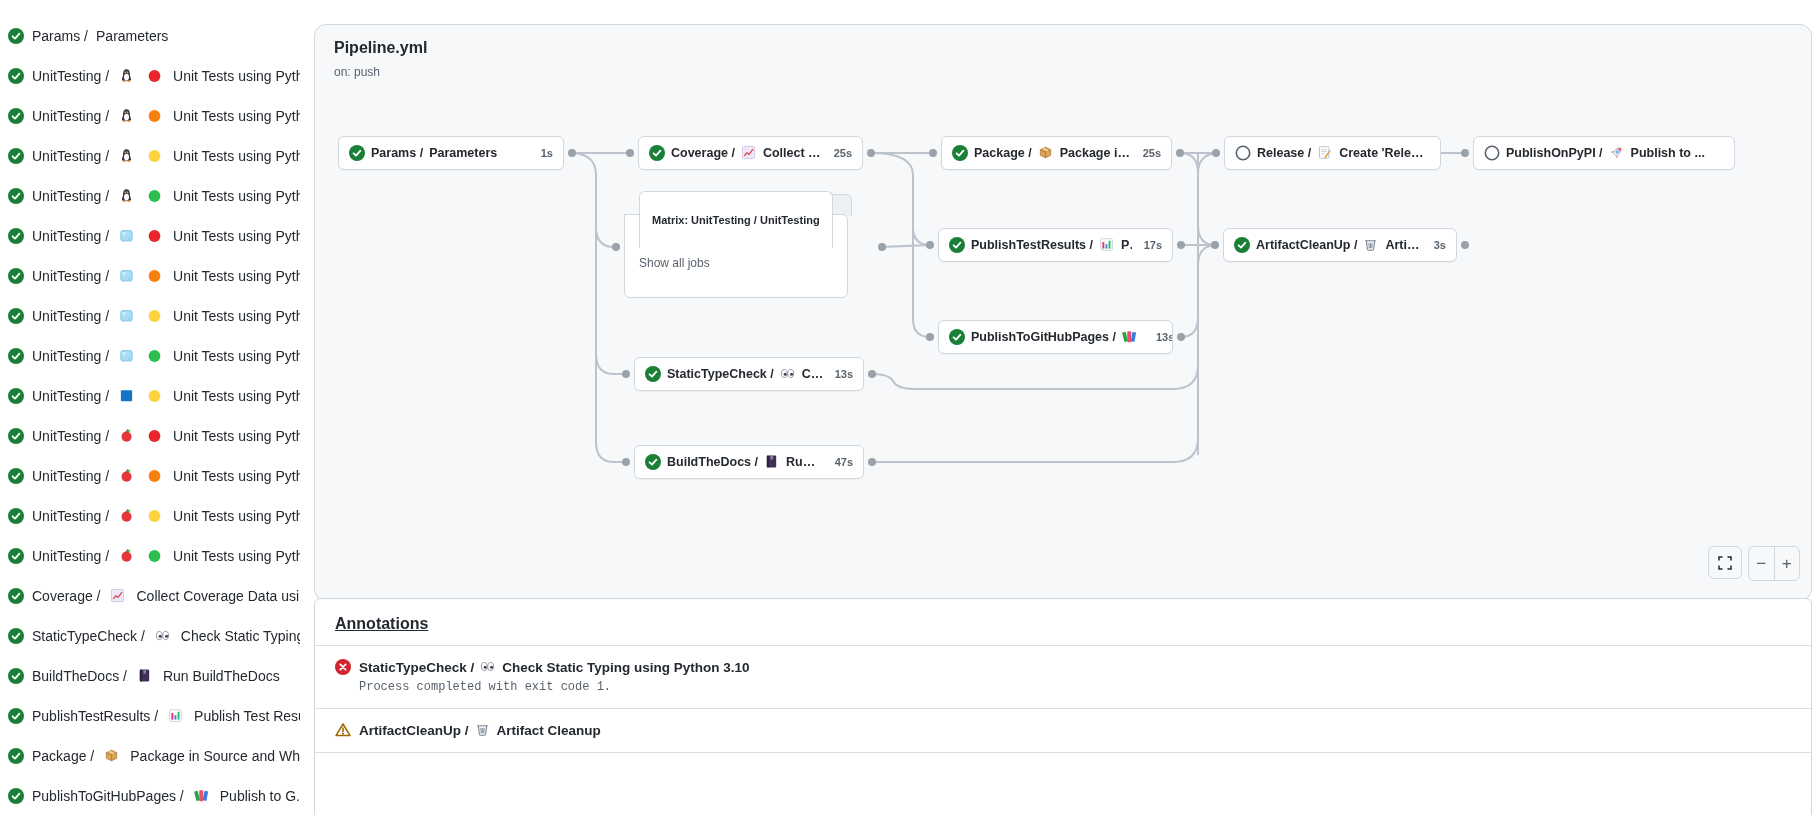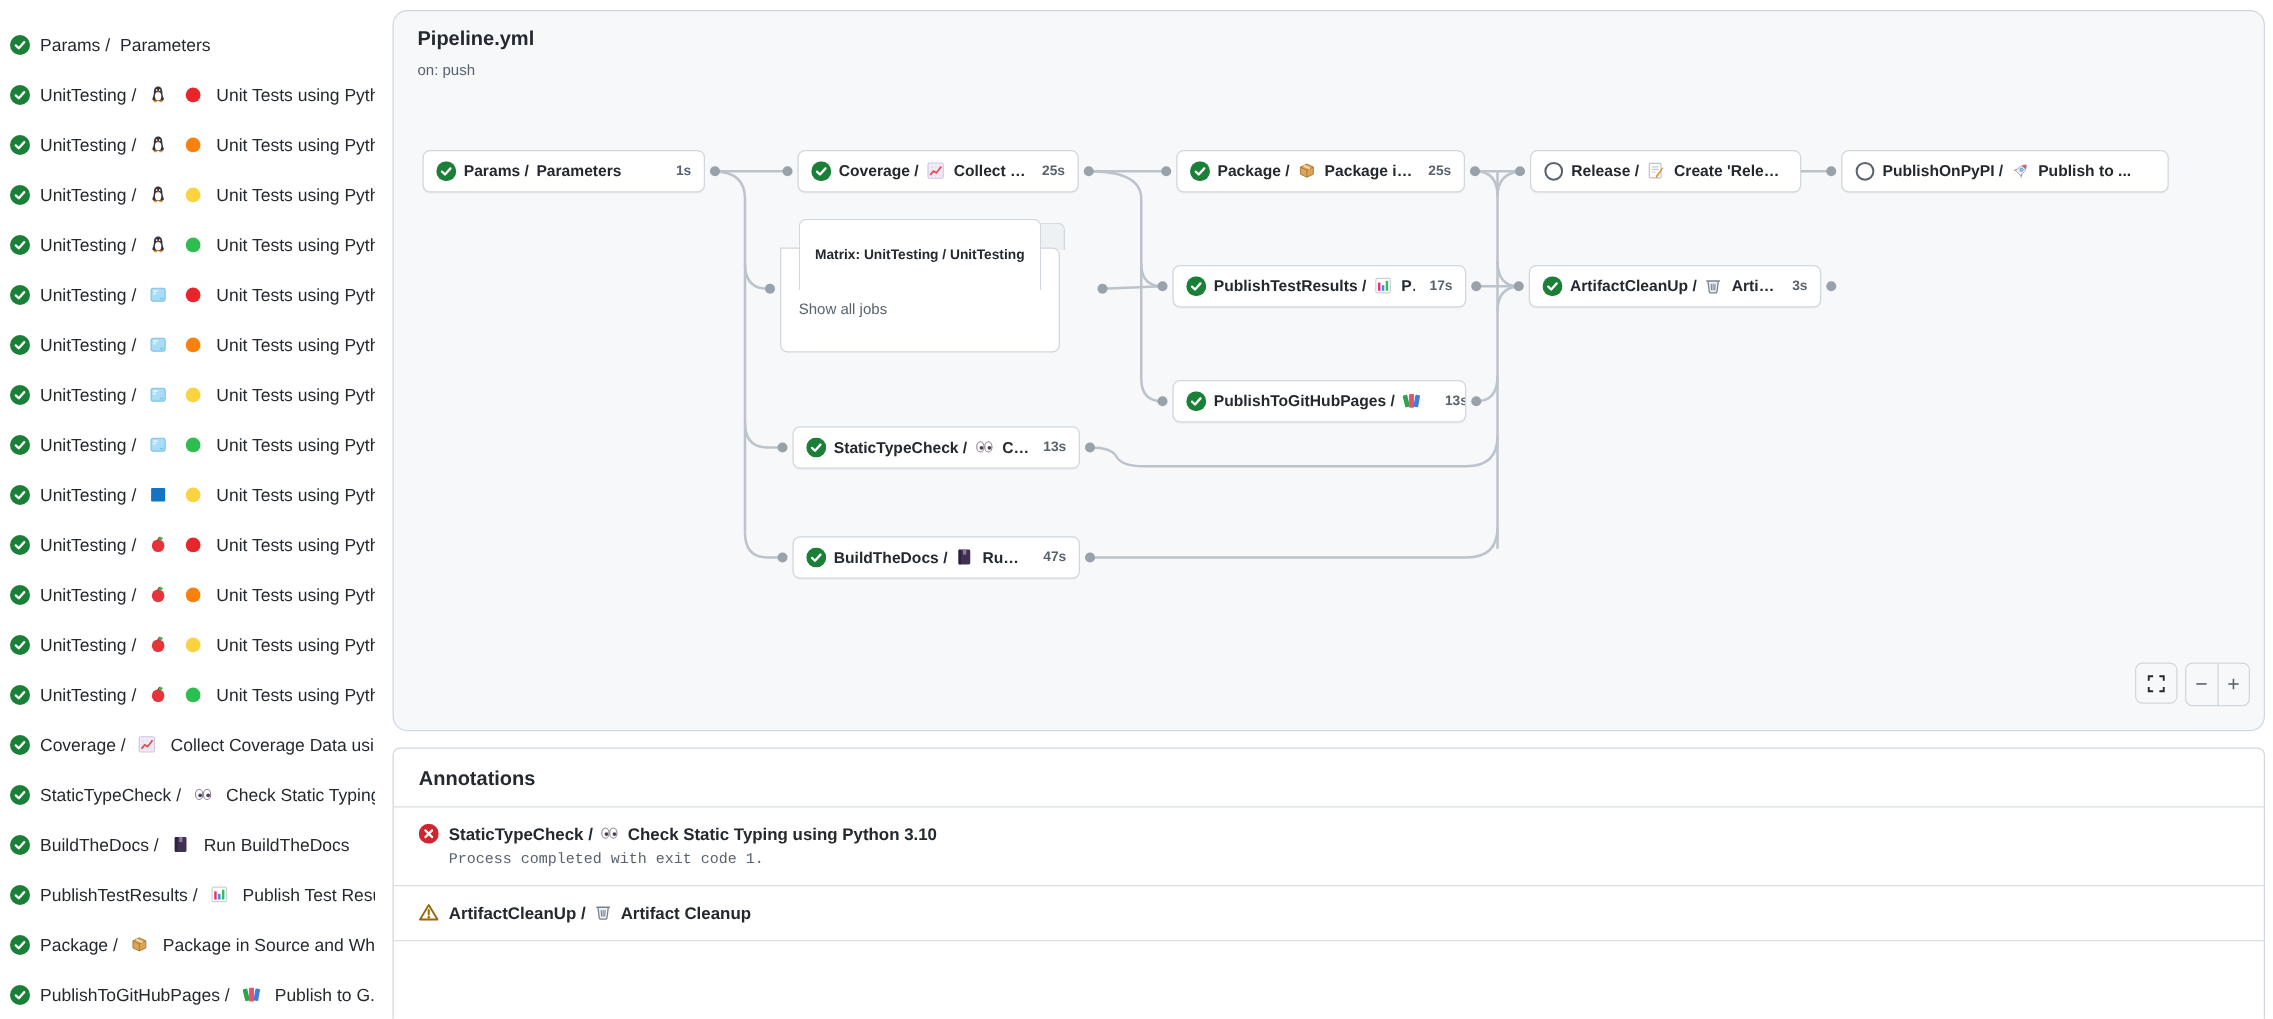--- a/index.html
+++ b/index.html
@@ -7,21 +7,21 @@
   .app{position:relative;width:1818px;height:815px;}
   
   .sidebar{position:absolute;left:0;top:0;width:300px;height:815px;padding-top:16px;box-sizing:border-box;background:#fff;}
   .side-row{display:flex;align-items:center;height:40px;padding-left:8px;gap:8px;font-size:14px;
     white-space:nowrap;overflow:hidden;cursor:pointer;}
   .side-row .txt{color:#24292f;}
   .icn{display:inline-flex;width:16px;height:16px;flex:none;vertical-align:-3px;}
   .icn svg{display:block;}
   .side-row .jicn{margin:0 2px;}
   
-  .graph-card{position:absolute;left:314px;top:8px;width:1498px;height:577px;background:#f6f8fa;
+  .graph-card{position:absolute;left:314px;top:24px;width:1498px;height:577px;background:#f6f8fa;
     border:1px solid #d0d7de;border-radius:12px;box-sizing:border-box;}
   .g-title{position:absolute;left:19px;top:14px;font-size:16px;font-weight:700;}
   .g-trigger{position:absolute;left:19px;top:40px;font-size:12px;color:#59636e;}
   #edges{position:absolute;left:0;top:0;pointer-events:none;}
   .node{position:absolute;height:34px;background:#fff;border:1px solid #d0d7de;border-radius:6px;
     box-shadow:0 1px 0 rgba(31,35,40,.04);display:flex;align-items:center;gap:6px;padding:0 10px;
     box-sizing:border-box;font-size:12.5px;font-weight:600;white-space:nowrap;overflow:hidden;cursor:pointer;}
   .node .dur{margin-left:auto;font-weight:700;font-size:11px;color:#59636e;padding-left:6px;}
   .node .lbl{overflow:hidden;text-overflow:ellipsis;}
   
@@ -39,21 +39,21 @@
   .controls{position:absolute;right:11px;bottom:19px;display:flex;gap:6px;}
   .ctl-btn{width:34px;height:33px;background:#f6f8fa;border:1px solid #d0d7de;border-radius:6px;
     display:flex;align-items:center;justify-content:center;cursor:pointer;padding:0;}
   .zoomseg{display:flex;width:50px;height:33px;background:#f6f8fa;border:1px solid #d0d7de;border-radius:6px;overflow:hidden;}
   .zoomseg button{flex:1;border:none;background:transparent;font-size:17px;color:#57606a;cursor:pointer;padding:0;line-height:1;}
   .zoomseg button:first-child{border-right:1px solid #d0d7de;}
   
   .ann-card{position:absolute;left:314px;top:598px;width:1498px;height:240px;background:#fff;
     border:1px solid #d0d7de;border-radius:6px;box-sizing:border-box;}
   .ann-head{padding:16px 20px 12px 20px;}
-  .ann-title{font-size:16px;font-weight:700;}
+  .ann-title{font-size:16px;font-weight:700;text-decoration:underline;}
   .ann-sub{margin-top:6px;font-size:12px;color:#59636e;}
   .ann-row{border-top:1px solid #d8dee4;padding:13px 20px 14px 20px;display:flex;gap:8px;align-items:flex-start;}
   .ann-row:last-child{border-bottom:1px solid #d8dee4;}
   .ann-body{min-width:0;}
   .ann-row-title{font-size:13.5px;font-weight:700;display:flex;align-items:center;gap:6px;cursor:pointer;}
   .ann-detail{margin-top:5px;font-family:"Liberation Mono","DejaVu Sans Mono",monospace;font-size:12px;color:#59636e;}
 </style>
 </head>
 <body>
 

